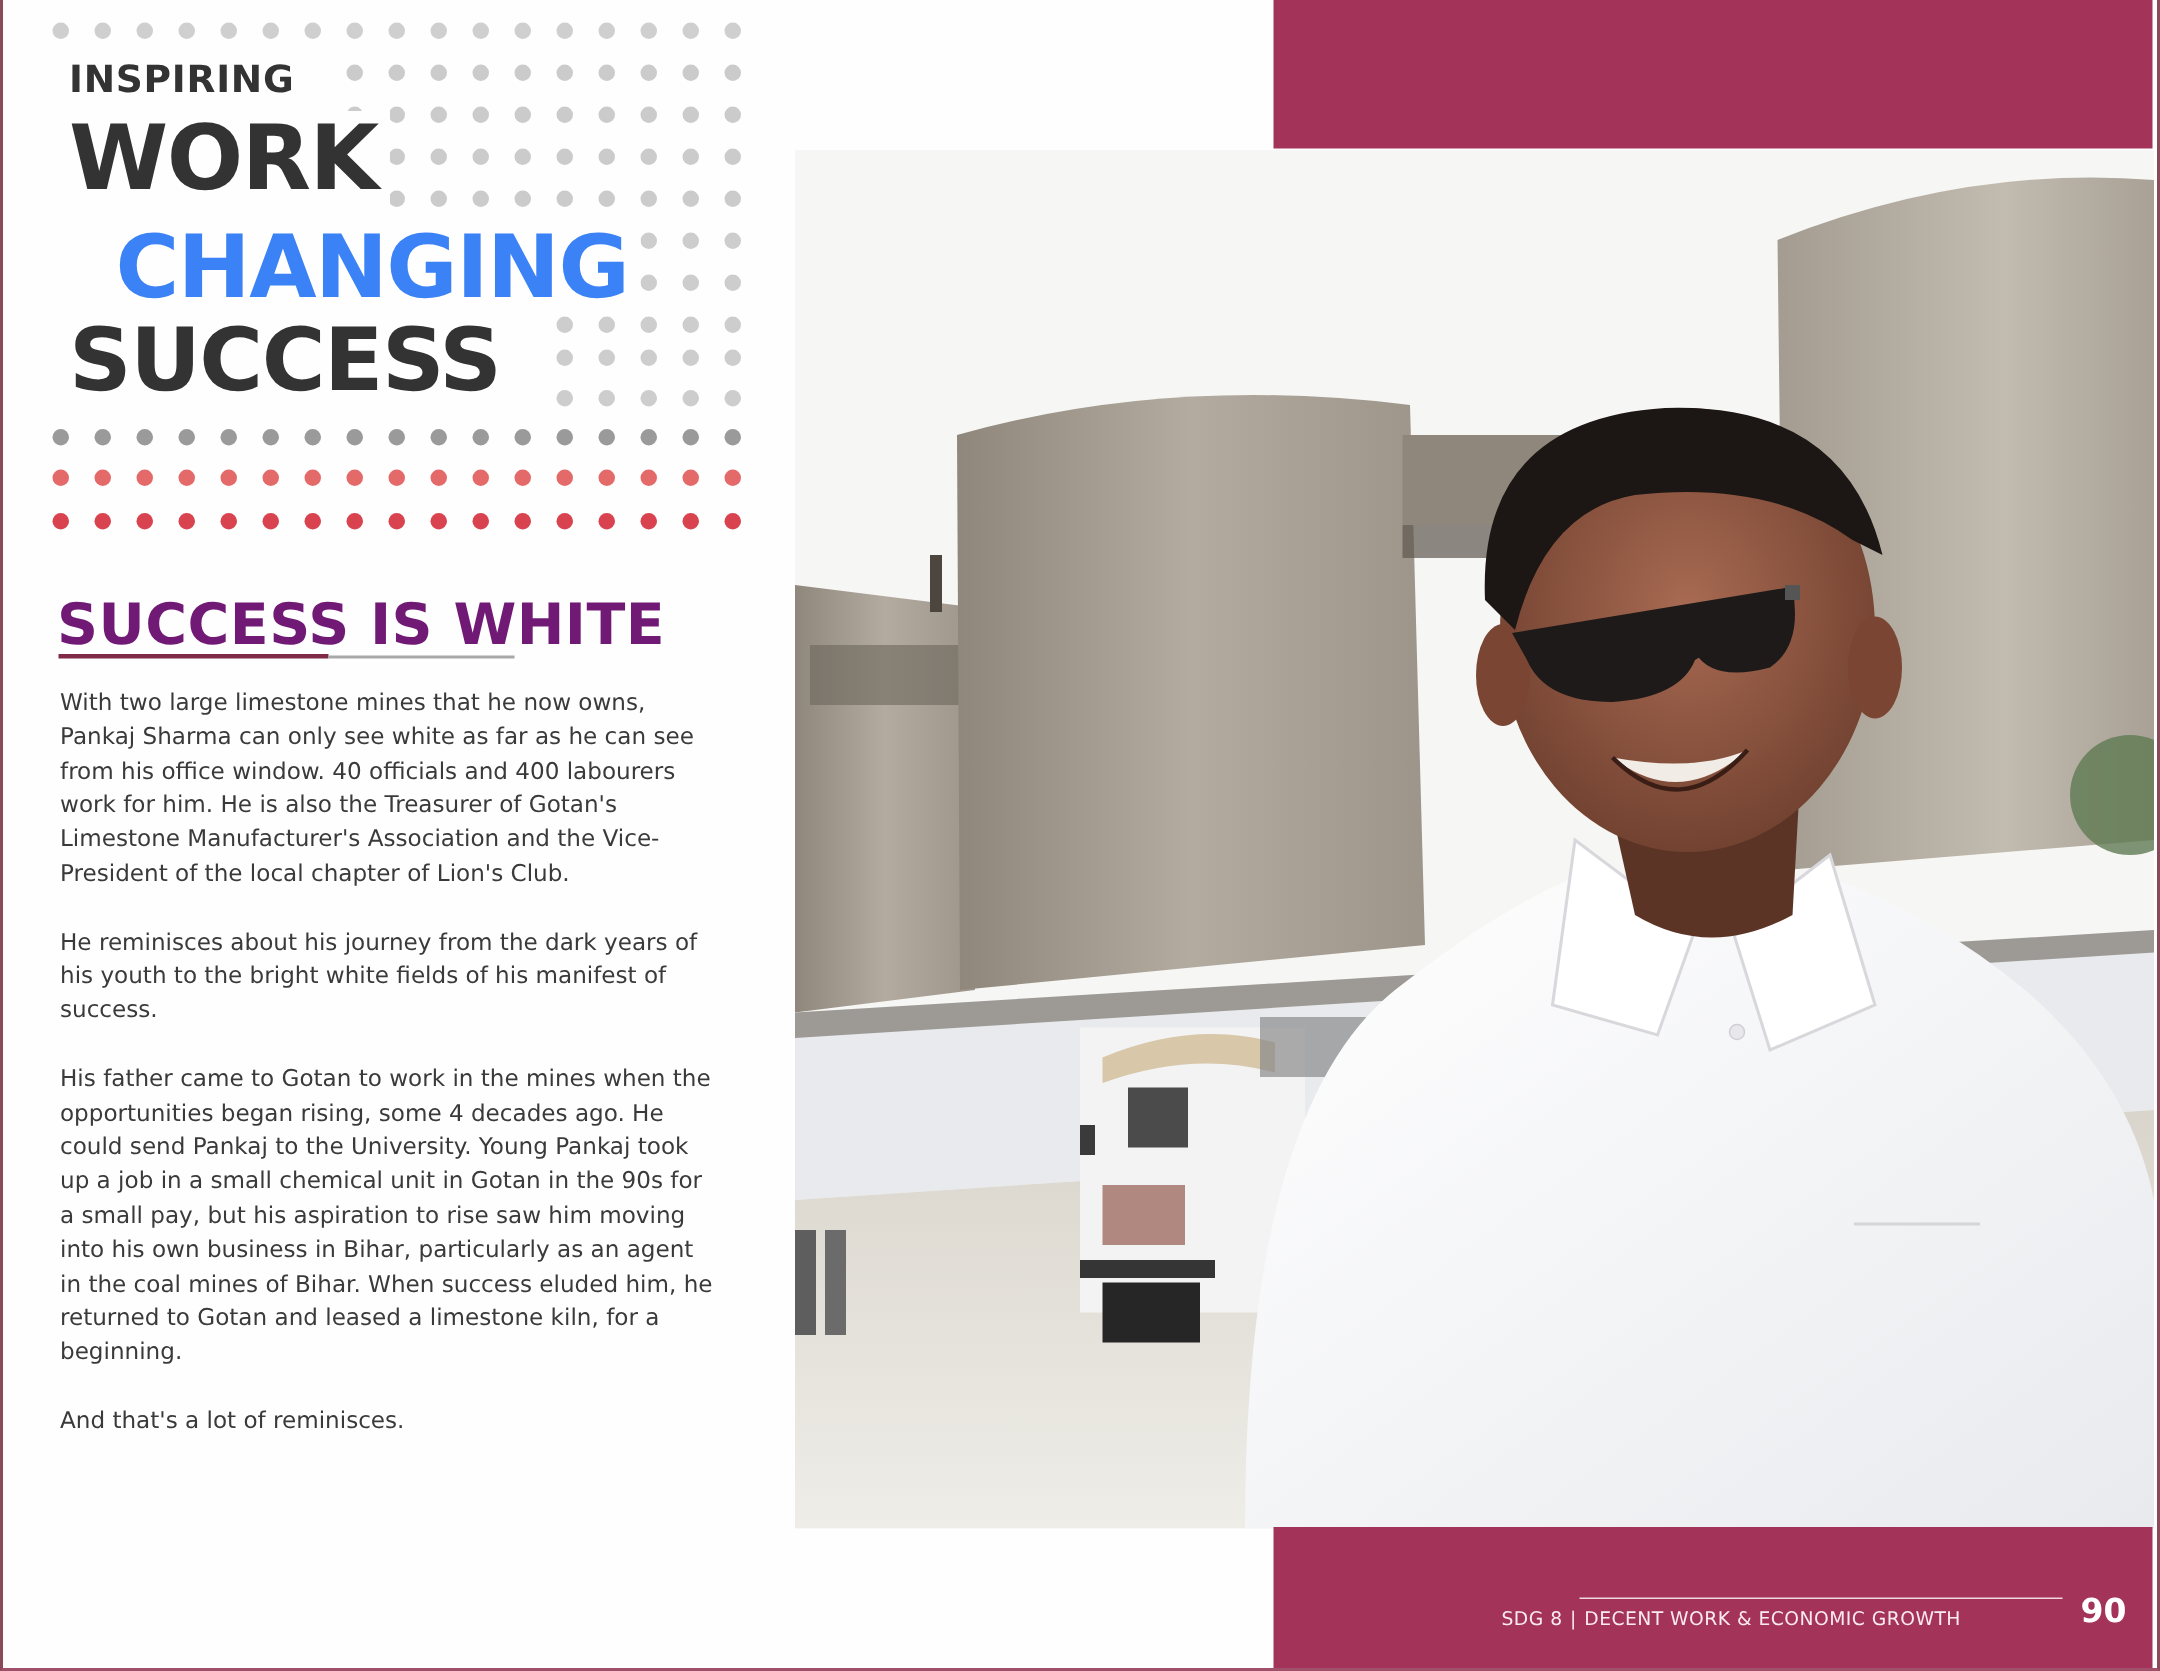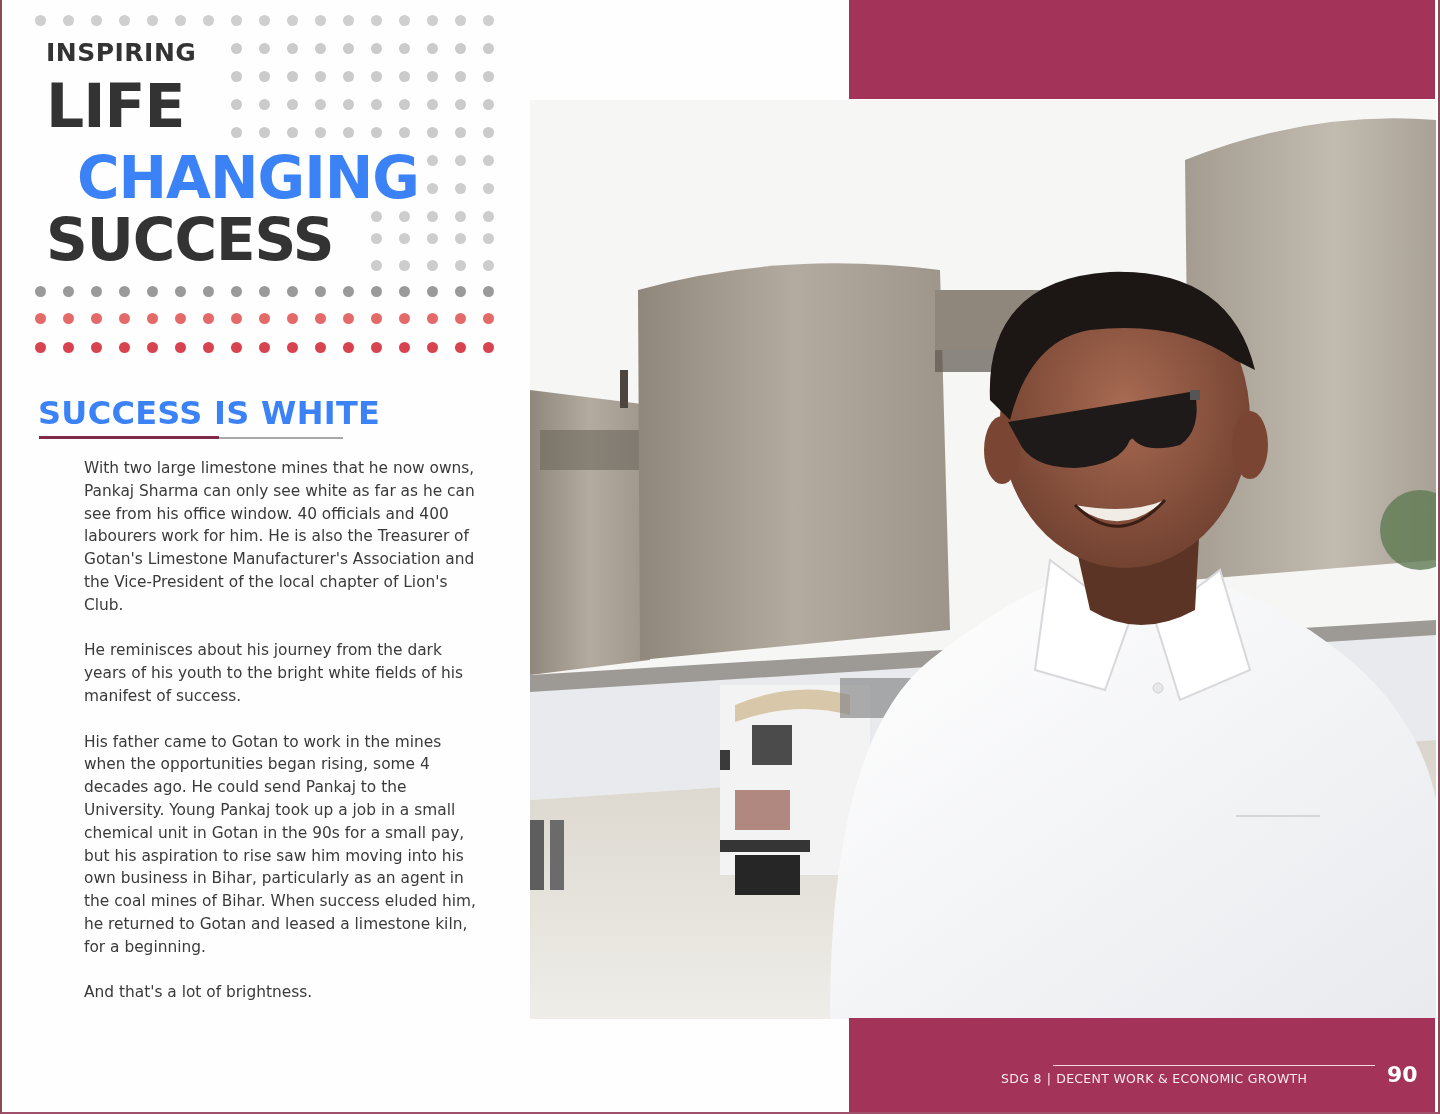--- a/index.html
+++ b/index.html
@@ -14,28 +14,28 @@
 
   
   .title-block { position: absolute; left: 46px; top: 38px; }
   .title-inspiring { font-family: "DejaVu Sans", sans-serif; font-weight: 800; font-size: 25px; letter-spacing: 0.5px; color: #333; line-height: 30px; }
   .title-life { font-weight: 800; font-size: 60px; line-height: 64px; color: #333; letter-spacing: -1px; margin-top: 6px; }
   .title-changing { font-weight: 800; font-size: 58px; line-height: 64px; color: #3b82f6; letter-spacing: -1px; margin-top: 8px; margin-left: 31px; }
   .title-stories { font-weight: 800; font-size: 58px; line-height: 64px; color: #333; letter-spacing: -1px; margin-top: -2px; }
   .title-bg { background: #fefefe; padding-right: 8px; display: inline-block; }
 
   
-  .section-heading { position: absolute; left: 38px; top: 394px; font-size: 32px; font-weight: 700; color: #3b82f6; letter-spacing: 0.3px; text-align: center; }
+  .section-heading { position: absolute; left: 38px; top: 394px; font-size: 38px; font-weight: 700; color: #701a75; letter-spacing: 0.3px; text-align: center; }
   .heading-rule { position: absolute; left: 39px; top: 436px; width: 304px; height: 3px; display: flex; }
   .heading-rule .r1 { width: 180px; height: 100%; background: #7e2a48; }
   .heading-rule .r2 { flex: 1; height: 2px; background: #a8a8a8; margin-top: 1px; }
 
   
   .body-copy { position: absolute; left: 40px; top: 457px; width: 440px; font-size: 15.4px; line-height: 22.8px; color: #3a3a3a; }
-  .body-copy p { margin-bottom: 22.8px; margin-left: 44px; }
+  .body-copy p { margin-bottom: 22.8px; }
 
   
   .photo { position: absolute; left: 530px; top: 100px; width: 906px; height: 919px; overflow: hidden; background: #f4f4f4; }
   .photo svg { width: 100%; height: 100%; display: block; }
 
   
   .top-bar { position: absolute; left: 849px; top: 0; width: 586px; height: 99px; background: #a33358; }
   .bottom-bar { position: absolute; left: 849px; top: 1018px; width: 586px; height: 94px; background: #a33358; }
   .footer-rule { position: absolute; left: 1053px; top: 1065px; width: 322px; height: 1px; background: #f1d8e0; }
   .footer-text { position: absolute; left: 1001px; top: 1071px; font-size: 12.5px; color: #fbeaf0; letter-spacing: 0.3px; white-space: nowrap; }
@@ -174,36 +174,36 @@
     <div class="dot" style="left: 343px; top: 342px; background: rgb(217, 67, 79);"></div>
     <div class="dot" style="left: 371px; top: 342px; background: rgb(217, 67, 79);"></div>
     <div class="dot" style="left: 399px; top: 342px; background: rgb(217, 67, 79);"></div>
     <div class="dot" style="left: 427px; top: 342px; background: rgb(217, 67, 79);"></div>
     <div class="dot" style="left: 455px; top: 342px; background: rgb(217, 67, 79);"></div>
     <div class="dot" style="left: 483px; top: 342px; background: rgb(217, 67, 79);"></div>
   </div>
 
 <div class="title-block">
   <div class="title-inspiring"><span class="title-bg">INSPIRING</span></div>
-  <div class="title-life"><span class="title-bg">LIFE</span></div>
+  <div class="title-life"><span class="title-bg">WORK</span></div>
   <div class="title-changing"><span class="title-bg">CHANGING</span></div>
   <div class="title-stories"><span class="title-bg">SUCCESS</span></div>
 </div>
 
 <h2 class="section-heading">SUCCESS IS WHITE</h2>
 <div class="heading-rule">
     <div class="r1"></div>
     <div class="r2"></div>
   </div>
 
 <div class="body-copy">
   <p>With two large limestone mines that he now owns, Pankaj Sharma can only see white as far as he can see from his office window.  40 officials and 400 labourers work for him.  He is also the Treasurer of Gotan's Limestone Manufacturer's Association and the Vice-President of the local chapter of Lion's Club.</p>
   <p>He reminisces about his journey from the dark years of his youth to the bright white fields of his manifest of success.</p>
   <p>His father came to Gotan to work in the mines when the opportunities began rising, some 4 decades ago.  He could send Pankaj to the University.  Young Pankaj took up a job in a small chemical unit in Gotan in the 90s for a small pay, but his aspiration to rise saw him moving into his own business in Bihar, particularly as an agent in the coal mines of Bihar.  When success eluded him, he returned to Gotan and leased a limestone kiln, for a beginning.</p>
-  <p>And that's a lot of brightness.</p>
+  <p>And that's a lot of reminisces.</p>
 </div>
 
 <div class="photo" aria-label="Smiling man in sunglasses and white shirt in front of limestone kilns with a truck">
   <svg viewBox="0 0 906 919" preserveAspectRatio="none">
     <defs>
       <linearGradient id="stone" x1="0" x2="1" y1="0" y2="0">
         <stop offset="0" stop-color="#8f877c"></stop>
         <stop offset="0.5" stop-color="#b3ab9f"></stop>
         <stop offset="1" stop-color="#9d958a"></stop>
       </linearGradient>

